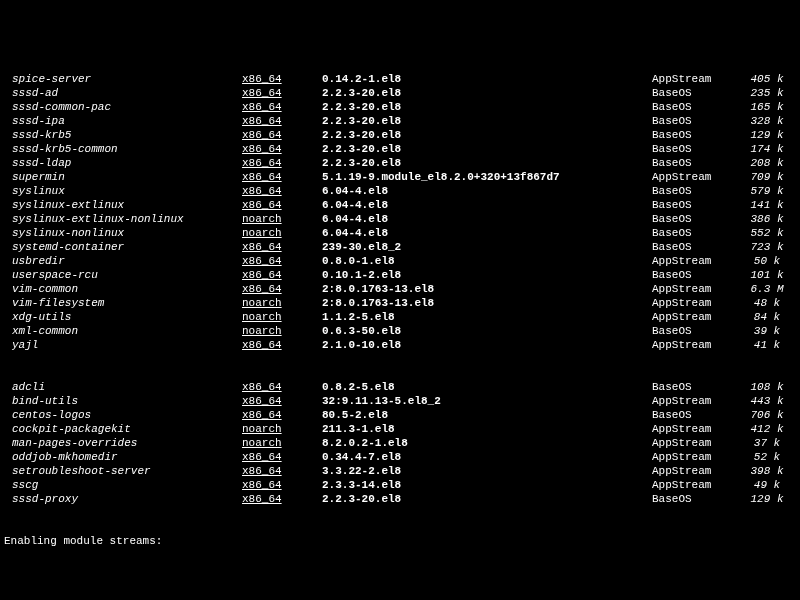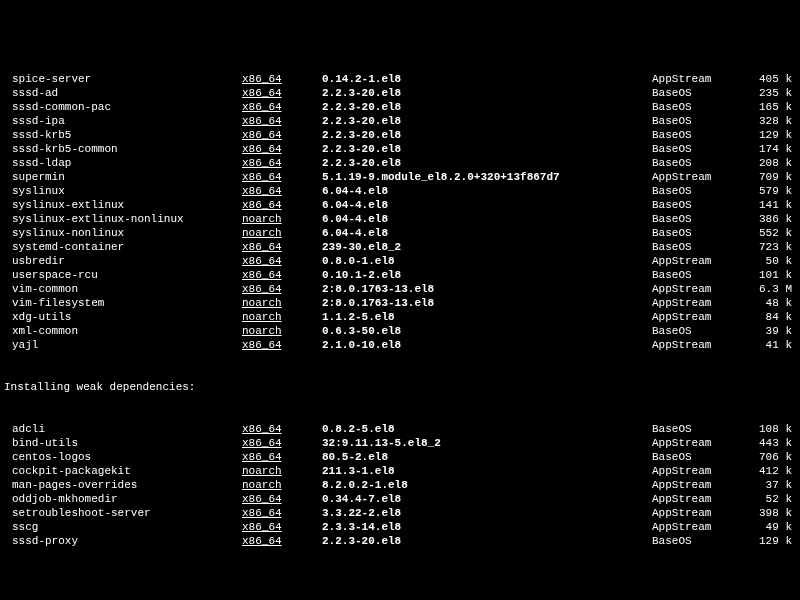--- a/index.html
+++ b/index.html
@@ -9,35 +9,35 @@
       font-family: "Courier New", monospace;
       font-size: 11px;
       line-height: 14px;
       width: 800px;
       height: 600px;
       overflow: hidden;
       white-space: pre;
     }
     .terminal { padding: 2px 4px; }
     .row { display: flex; }
-    .col-name { width: 230px; }
+    .col-name { width: 230px; font-style: italic; }
     .col-arch { width: 80px; text-decoration: underline; }
     .col-ver  { width: 330px; font-weight: bold; }
     .col-repo { width: 90px; }
-    .col-size { width: 50px; text-align: right; }
+    .col-size { width: 50px; text-align: center; font-style: italic; }
     .indent   { padding-left: 8px; }
   </style>
 </head>
 <body>
 
 
 <div class="terminal">
   <div id="pkg-list"><div class="row indent"><span class="col-name">spice-server</span><span class="col-arch">x86_64</span><span class="col-ver">0.14.2-1.el8</span><span class="col-repo">AppStream</span><span class="col-size">405 k</span></div><div class="row indent"><span class="col-name">sssd-ad</span><span class="col-arch">x86_64</span><span class="col-ver">2.2.3-20.el8</span><span class="col-repo">BaseOS</span><span class="col-size">235 k</span></div><div class="row indent"><span class="col-name">sssd-common-pac</span><span class="col-arch">x86_64</span><span class="col-ver">2.2.3-20.el8</span><span class="col-repo">BaseOS</span><span class="col-size">165 k</span></div><div class="row indent"><span class="col-name">sssd-ipa</span><span class="col-arch">x86_64</span><span class="col-ver">2.2.3-20.el8</span><span class="col-repo">BaseOS</span><span class="col-size">328 k</span></div><div class="row indent"><span class="col-name">sssd-krb5</span><span class="col-arch">x86_64</span><span class="col-ver">2.2.3-20.el8</span><span class="col-repo">BaseOS</span><span class="col-size">129 k</span></div><div class="row indent"><span class="col-name">sssd-krb5-common</span><span class="col-arch">x86_64</span><span class="col-ver">2.2.3-20.el8</span><span class="col-repo">BaseOS</span><span class="col-size">174 k</span></div><div class="row indent"><span class="col-name">sssd-ldap</span><span class="col-arch">x86_64</span><span class="col-ver">2.2.3-20.el8</span><span class="col-repo">BaseOS</span><span class="col-size">208 k</span></div><div class="row indent"><span class="col-name">supermin</span><span class="col-arch">x86_64</span><span class="col-ver">5.1.19-9.module_el8.2.0+320+13f867d7</span><span class="col-repo">AppStream</span><span class="col-size">709 k</span></div><div class="row indent"><span class="col-name">syslinux</span><span class="col-arch">x86_64</span><span class="col-ver">6.04-4.el8</span><span class="col-repo">BaseOS</span><span class="col-size">579 k</span></div><div class="row indent"><span class="col-name">syslinux-extlinux</span><span class="col-arch">x86_64</span><span class="col-ver">6.04-4.el8</span><span class="col-repo">BaseOS</span><span class="col-size">141 k</span></div><div class="row indent"><span class="col-name">syslinux-extlinux-nonlinux</span><span class="col-arch">noarch</span><span class="col-ver">6.04-4.el8</span><span class="col-repo">BaseOS</span><span class="col-size">386 k</span></div><div class="row indent"><span class="col-name">syslinux-nonlinux</span><span class="col-arch">noarch</span><span class="col-ver">6.04-4.el8</span><span class="col-repo">BaseOS</span><span class="col-size">552 k</span></div><div class="row indent"><span class="col-name">systemd-container</span><span class="col-arch">x86_64</span><span class="col-ver">239-30.el8_2</span><span class="col-repo">BaseOS</span><span class="col-size">723 k</span></div><div class="row indent"><span class="col-name">usbredir</span><span class="col-arch">x86_64</span><span class="col-ver">0.8.0-1.el8</span><span class="col-repo">AppStream</span><span class="col-size">50 k</span></div><div class="row indent"><span class="col-name">userspace-rcu</span><span class="col-arch">x86_64</span><span class="col-ver">0.10.1-2.el8</span><span class="col-repo">BaseOS</span><span class="col-size">101 k</span></div><div class="row indent"><span class="col-name">vim-common</span><span class="col-arch">x86_64</span><span class="col-ver">2:8.0.1763-13.el8</span><span class="col-repo">AppStream</span><span class="col-size">6.3 M</span></div><div class="row indent"><span class="col-name">vim-filesystem</span><span class="col-arch">noarch</span><span class="col-ver">2:8.0.1763-13.el8</span><span class="col-repo">AppStream</span><span class="col-size">48 k</span></div><div class="row indent"><span class="col-name">xdg-utils</span><span class="col-arch">noarch</span><span class="col-ver">1.1.2-5.el8</span><span class="col-repo">AppStream</span><span class="col-size">84 k</span></div><div class="row indent"><span class="col-name">xml-common</span><span class="col-arch">noarch</span><span class="col-ver">0.6.3-50.el8</span><span class="col-repo">BaseOS</span><span class="col-size">39 k</span></div><div class="row indent"><span class="col-name">yajl</span><span class="col-arch">x86_64</span><span class="col-ver">2.1.0-10.el8</span><span class="col-repo">AppStream</span><span class="col-size">41 k</span></div></div>
-  <div>Installing weak dependencies:</div>
   <div id="weak-list"><div class="row indent"><span class="col-name">adcli</span><span class="col-arch">x86_64</span><span class="col-ver">0.8.2-5.el8</span><span class="col-repo">BaseOS</span><span class="col-size">108 k</span></div><div class="row indent"><span class="col-name">bind-utils</span><span class="col-arch">x86_64</span><span class="col-ver">32:9.11.13-5.el8_2</span><span class="col-repo">AppStream</span><span class="col-size">443 k</span></div><div class="row indent"><span class="col-name">centos-logos</span><span class="col-arch">x86_64</span><span class="col-ver">80.5-2.el8</span><span class="col-repo">BaseOS</span><span class="col-size">706 k</span></div><div class="row indent"><span class="col-name">cockpit-packagekit</span><span class="col-arch">noarch</span><span class="col-ver">211.3-1.el8</span><span class="col-repo">AppStream</span><span class="col-size">412 k</span></div><div class="row indent"><span class="col-name">man-pages-overrides</span><span class="col-arch">noarch</span><span class="col-ver">8.2.0.2-1.el8</span><span class="col-repo">AppStream</span><span class="col-size">37 k</span></div><div class="row indent"><span class="col-name">oddjob-mkhomedir</span><span class="col-arch">x86_64</span><span class="col-ver">0.34.4-7.el8</span><span class="col-repo">AppStream</span><span class="col-size">52 k</span></div><div class="row indent"><span class="col-name">setroubleshoot-server</span><span class="col-arch">x86_64</span><span class="col-ver">3.3.22-2.el8</span><span class="col-repo">AppStream</span><span class="col-size">398 k</span></div><div class="row indent"><span class="col-name">sscg</span><span class="col-arch">x86_64</span><span class="col-ver">2.3.3-14.el8</span><span class="col-repo">AppStream</span><span class="col-size">49 k</span></div><div class="row indent"><span class="col-name">sssd-proxy</span><span class="col-arch">x86_64</span><span class="col-ver">2.2.3-20.el8</span><span class="col-repo">BaseOS</span><span class="col-size">129 k</span></div></div>
+  <div>Enabling module streams:</div>
   
   
   
   
   
   
   
   
   
   

